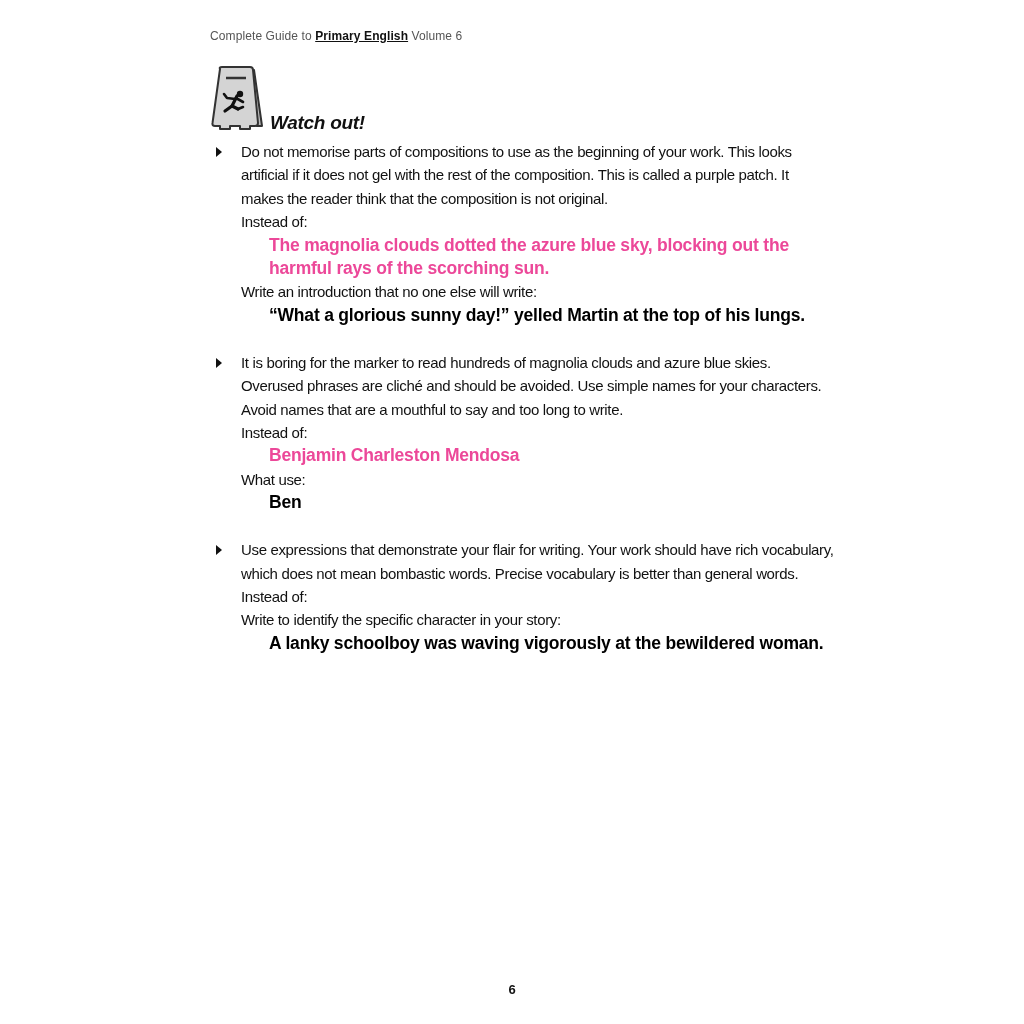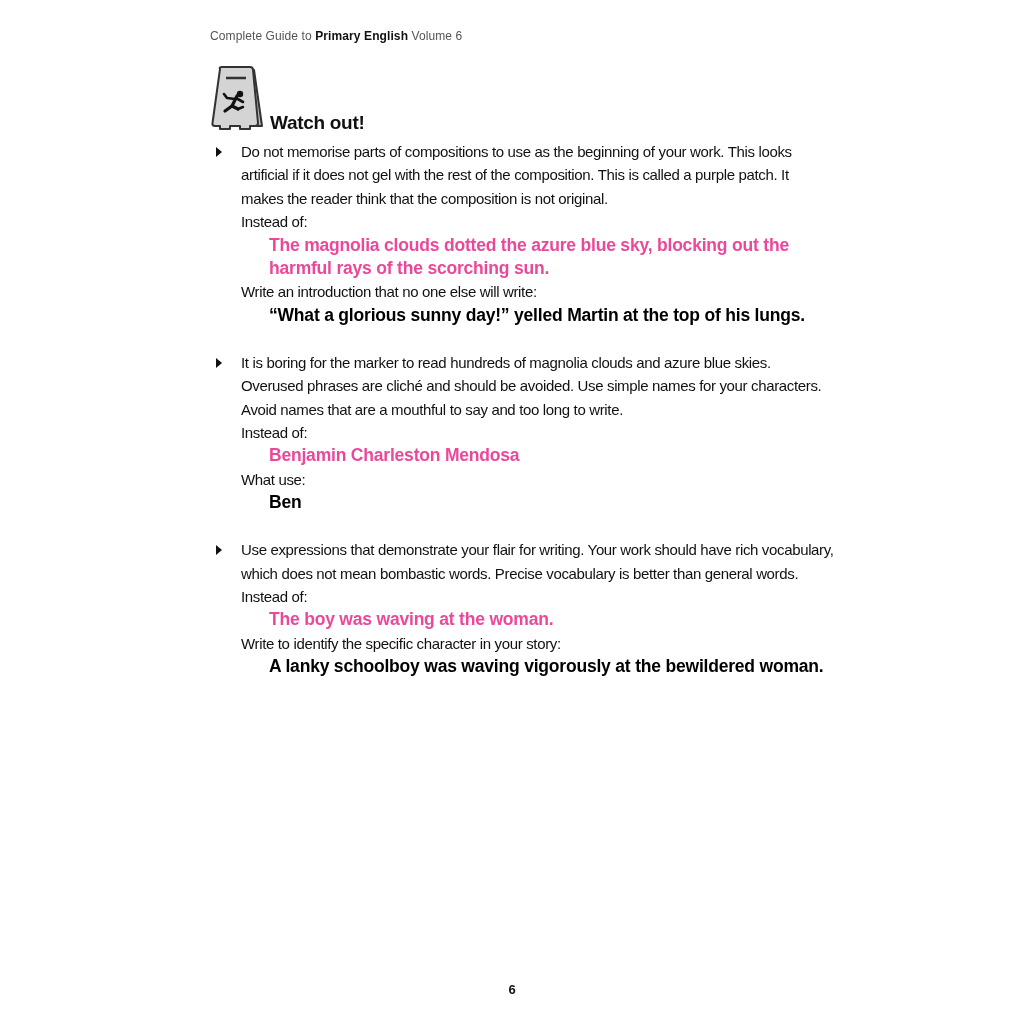--- a/index.html
+++ b/index.html
@@ -1,21 +1,21 @@
 <!DOCTYPE html>
 <html><head>
   <meta charset="utf-8">
   <style>
     html, body { margin: 0; padding: 0; background: #ffffff; }
     body { width: 1024px; height: 1024px; position: relative; overflow: hidden; font-family: "Liberation Sans", sans-serif; color: #111; }
     .running-head { position: absolute; left: 210px; top: 29px; font-size: 12px; color: #555; letter-spacing: 0.1px; }
-    .running-head b { color: #111; font-weight: bold; }
+    .running-head b { color: #111; font-weight: bold; text-decoration: underline; }
     .callout { position: absolute; left: 210px; top: 66px; height: 70px; }
     .sign { position: absolute; left: 0; top: 0; width: 56px; height: 66px; }
-    .callout-title { position: absolute; left: 60px; top: 46px; font-size: 19px; font-weight: bold; white-space: nowrap; letter-spacing: -0.3px; }
+    .callout-title { position: absolute; left: 60px; top: 46px; font-size: 19px; font-weight: bold; font-style: italic; white-space: nowrap; letter-spacing: -0.3px; }
     .content { position: absolute; left: 214px; top: 140px; width: 620px; }
     .item { position: relative; padding-left: 27px; margin-bottom: 23.5px; }
     .bullet { position: absolute; left: 2px; top: 7px; width: 0; height: 0; border-top: 5px solid transparent; border-bottom: 5px solid transparent; border-left: 6px solid #111; }
     .para, .line { font-size: 15px; line-height: 23.4px; letter-spacing: -0.35px; }
     .example { padding-left: 28px; font-size: 17.5px; line-height: 23.4px; font-weight: bold; letter-spacing: -0.2px; }
     .example.grey { color: #ec4899; }
     .example.dark { color: #000000; }
     .page-number { position: absolute; left: 0; width: 1024px; top: 982px; text-align: center; font-size: 13px; font-weight: bold; color: #111; }
   </style>
 </head>
@@ -54,19 +54,18 @@
     <div class="para">It is boring for the marker to read hundreds of magnolia clouds and azure blue skies. Overused phrases are cliché and should be avoided. Use simple names for your characters. Avoid names that are a mouthful to say and too long to write.</div>
     <div class="line">Instead of:</div>
     <div class="example grey">Benjamin Charleston Mendosa</div>
     <div class="line">What use:</div>
     <div class="example dark">Ben</div>
   </div>
   <div class="item">
     <span class="bullet"></span>
     <div class="para">Use expressions that demonstrate your flair for writing. Your work should have rich vocabulary, which does not mean bombastic words. Precise vocabulary is better than general words.</div>
     <div class="line">Instead of:</div>
-    <div class="example grey">The boy was waving at the woman.</div>
     <div class="line">Write to identify the specific character in your story:</div>
     <div class="example dark">A lanky schoolboy was waving vigorously at the bewildered woman.</div>
   </div>
 </div>
 
 <div class="page-number">6</div>
 
 </body></html>

